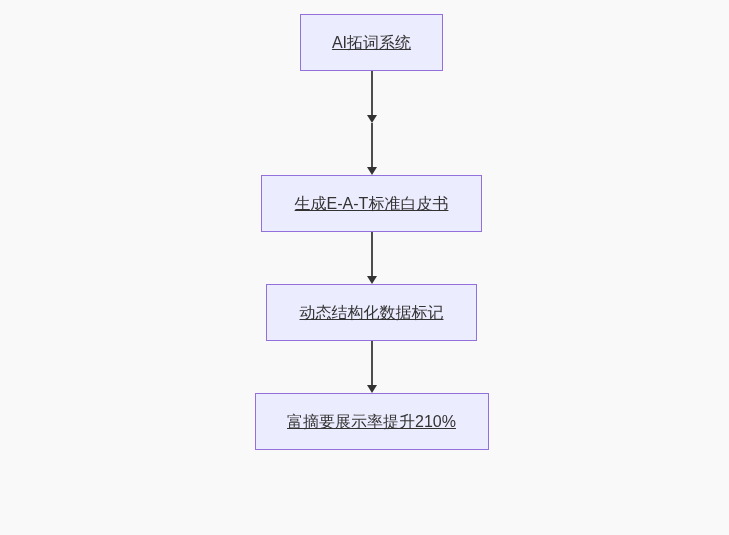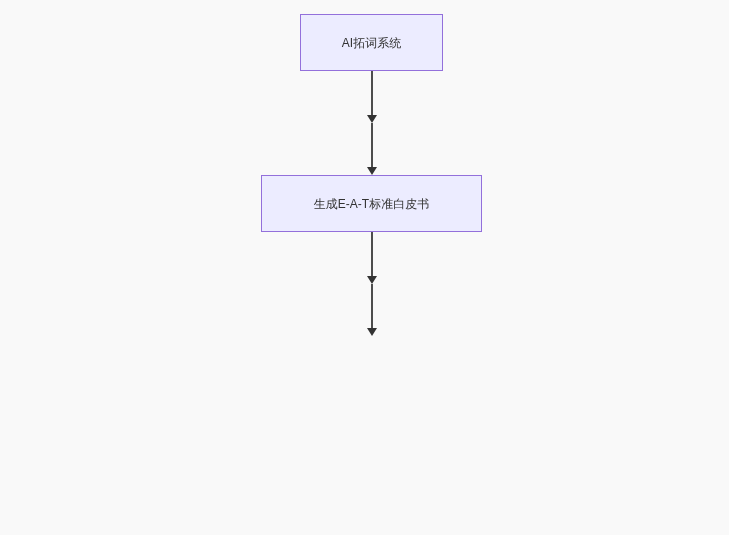--- a/index.html
+++ b/index.html
@@ -31,24 +31,25 @@
   }
 
   .node {
     height: 57px;
     display: flex;
     align-items: center;
     justify-content: center;
     background: var(--node-fill, #ECECFF);
     border: 1px solid var(--node-border, #9370DB);
     color: var(--node-text, #333333);
-    font-size: 12px;
+    font-size: 16px;
     line-height: 1;
     white-space: nowrap;
     padding: 16px 16px;
+    text-decoration: underline;
   }
 
   
   .node[data-idx="0"] { min-width: 143px; }
   .node[data-idx="1"] { min-width: 193px; }
   .node[data-idx="2"] { min-width: 221px; }
   .node[data-idx="3"] { min-width: 211px; }
   .node[data-idx="4"] { min-width: 234px; }
 
   .edge {
@@ -91,21 +92,23 @@
       <span class="head"></span>
     </div>
 
     <div class="node" data-idx="2">生成E-A-T标准白皮书</div>
 
     <div class="edge">
       <span class="shaft"></span>
       <span class="head"></span>
     </div>
 
+    <div class="node" data-idx="3">动态结构化数据标记</div>
 
     <div class="edge">
       <span class="shaft"></span>
       <span class="head"></span>
     </div>
 
+    <div class="node" data-idx="4">富摘要展示率提升210%</div>
 
   </div>
 </div>
 
 </body></html>

